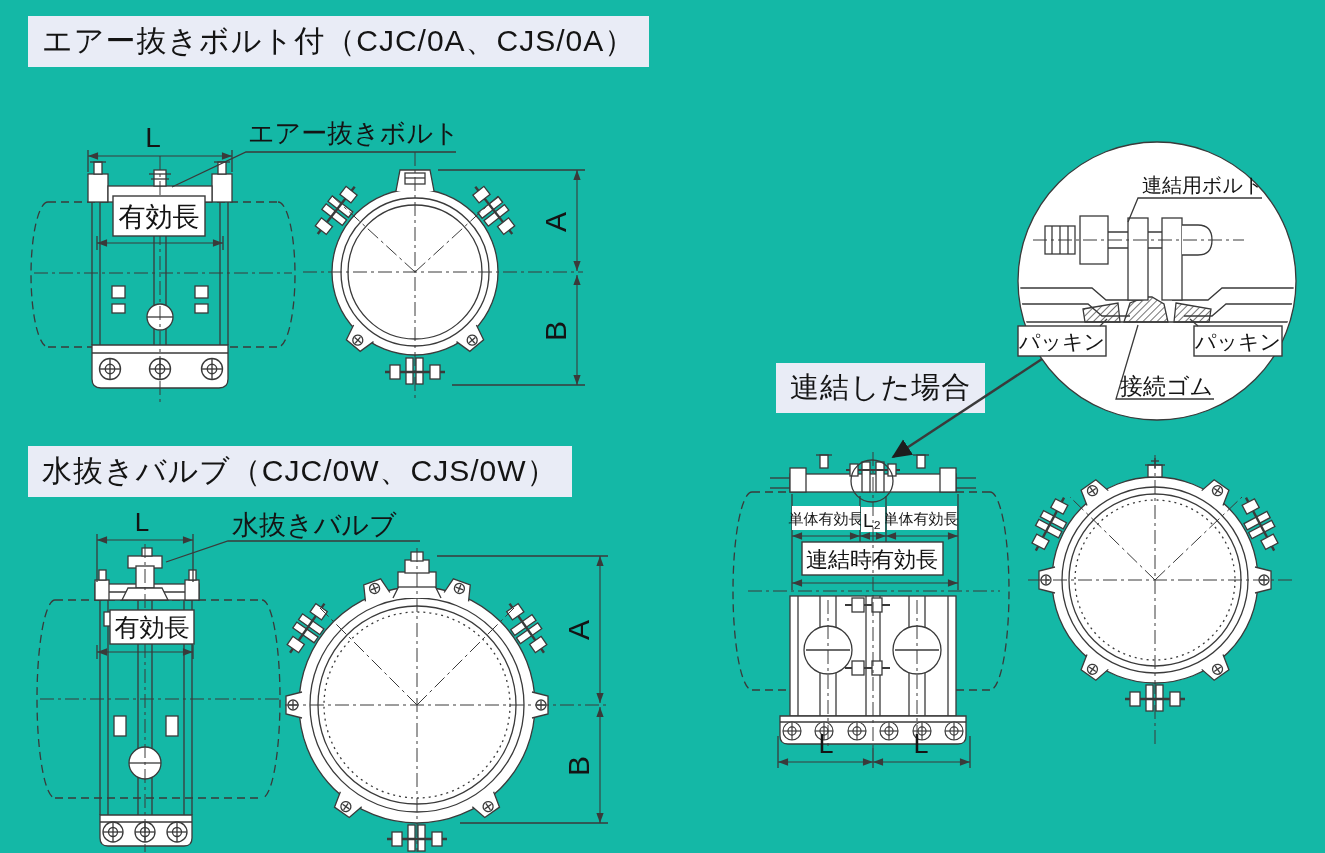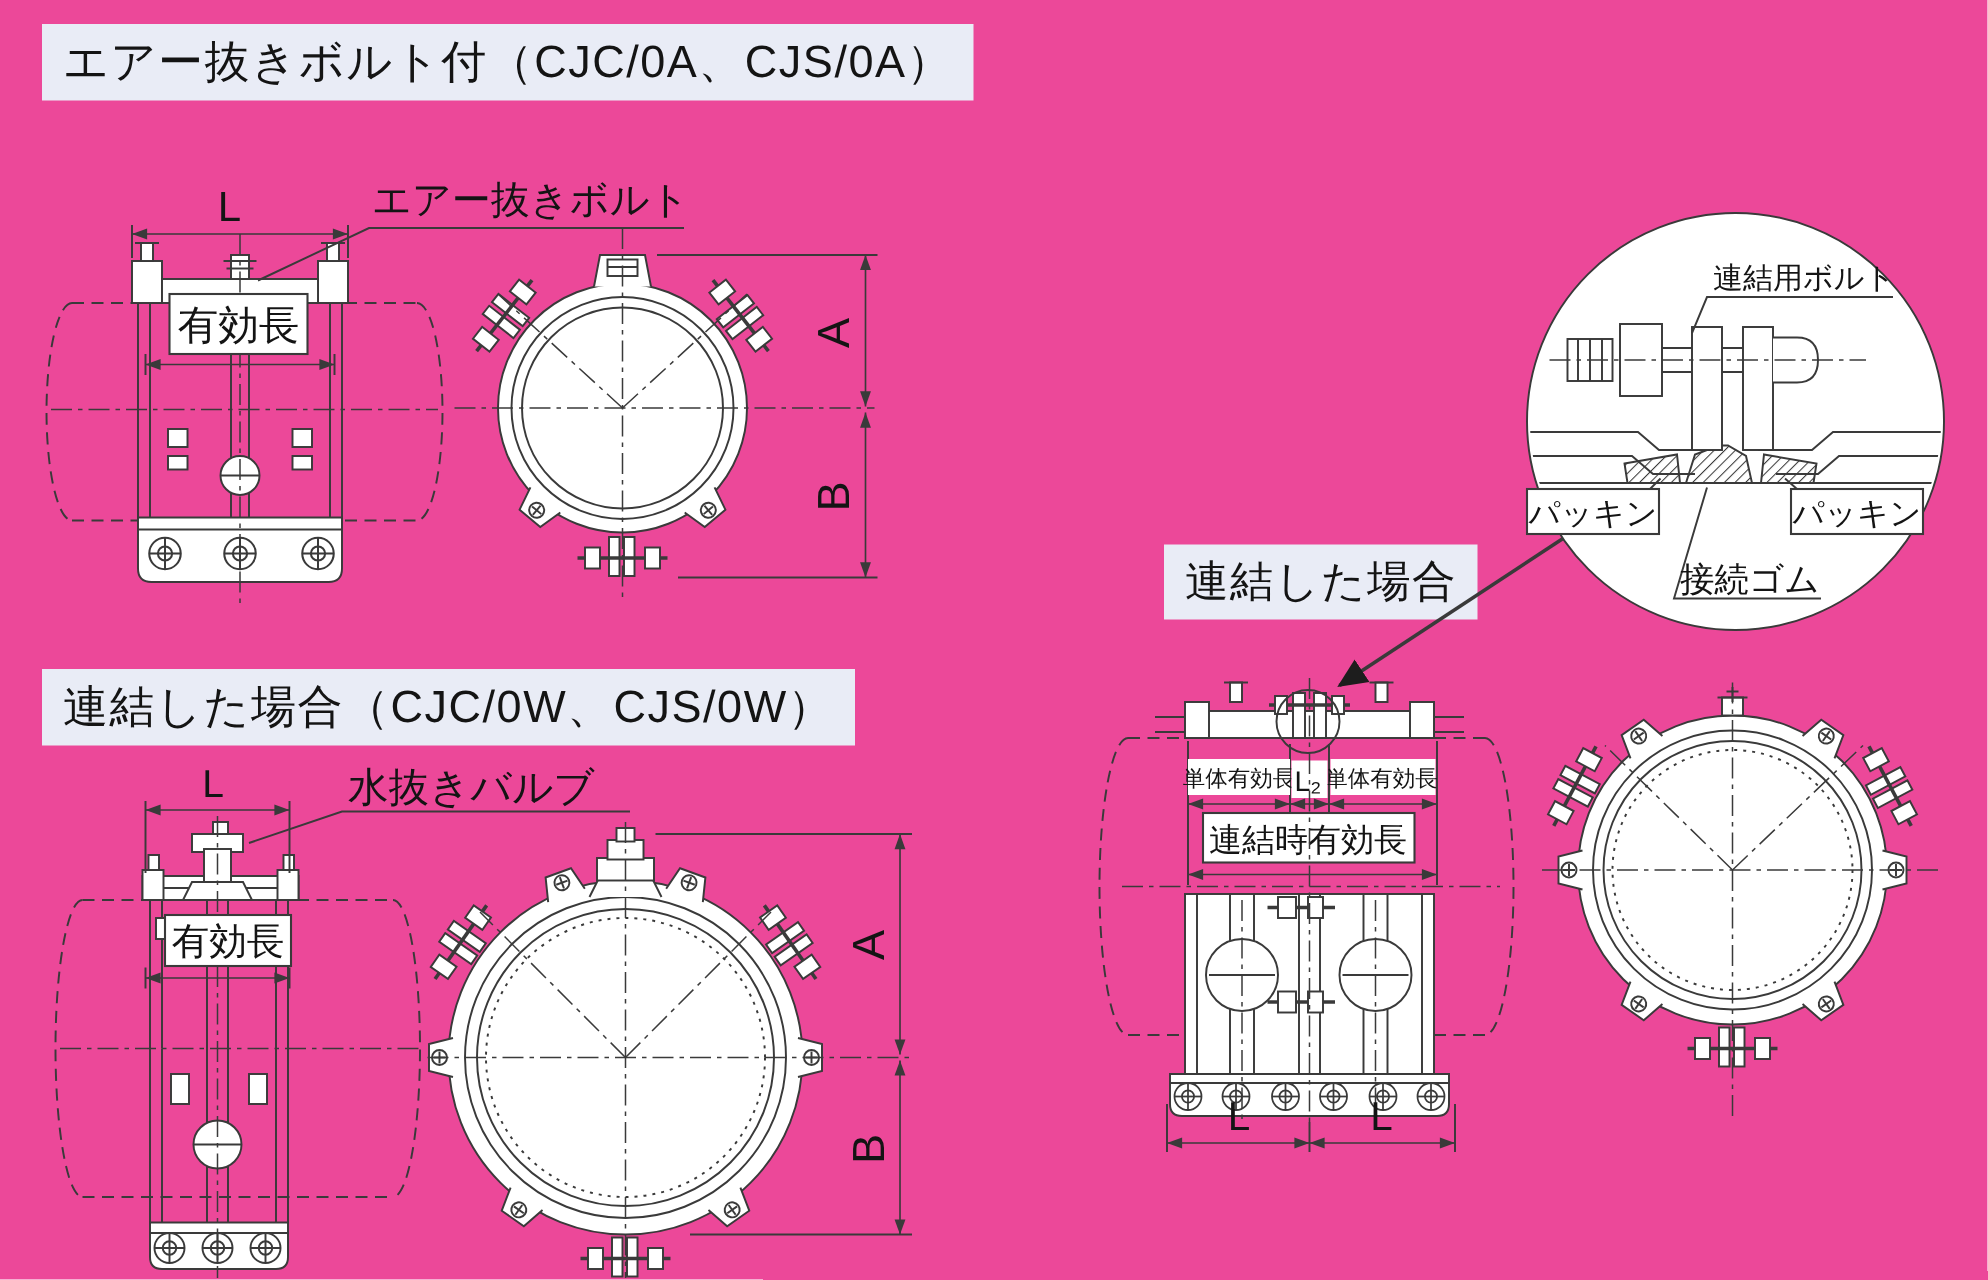--- a/index.html
+++ b/index.html
@@ -1,36 +1,36 @@
 <!DOCTYPE html>
 <html><head>
 <meta charset="utf-8">
 <style>
   html,body{margin:0;padding:0;background:#fff;}
-  #stage{position:relative;width:1325px;height:853px;background:#ec4899;overflow:hidden;
+  #stage{position:relative;width:1325px;height:853px;background:#14b8a6;overflow:hidden;
          font-family:"Liberation Sans","DejaVu Sans",sans-serif;}
   .caption{position:absolute;background:#e9ecf6;color:#141414;font-size:30px;
            padding:5px 14px;letter-spacing:1px;white-space:nowrap;}
   svg{position:absolute;left:0;top:0;}
   .ln{stroke:#3a3a3a;stroke-width:1.3;fill:none;stroke-linecap:butt;}
   .thk{stroke-width:2.4;}
   .w{fill:#fff;}
   .cl{stroke:#3a3a3a;stroke-width:1;fill:none;stroke-dasharray:14 4 3 4;}
   .dsh{stroke-dasharray:8 5;}
   .dim{stroke:#3a3a3a;stroke-width:1.1;fill:none;}
   .box{fill:#fff;stroke:#3a3a3a;stroke-width:1.4;}
   .t{fill:#141414;font-family:"Liberation Sans","DejaVu Sans",sans-serif;}
 </style>
 </head>
 <body>
 
 <div id="stage">
 
   <div class="caption" style="left:28px;top:16px;">エアー抜きボルト付（CJC/0A、CJS/0A）</div>
-  <div class="caption" style="left:28px;top:446px;">連結した場合（CJC/0W、CJS/0W）</div>
+  <div class="caption" style="left:28px;top:446px;">水抜きバルブ（CJC/0W、CJS/0W）</div>
   <div class="caption" style="left:776px;top:324px;font-size:29px;margin-top:39px;">連結した場合</div>
 
   <svg width="1325" height="853" viewBox="0 0 1325 853">
     <defs>
       <marker id="ma" viewBox="0 0 12 12" refX="11" refY="6" markerWidth="11" markerHeight="11" orient="auto-start-reverse">
         <path d="M11,6 L1,2.4 L1,9.6 Z" fill="#3a3a3a"></path>
       </marker>
       <marker id="mb" viewBox="0 0 12 12" refX="10" refY="6" markerWidth="9" markerHeight="9" orient="auto">
         <path d="M11,6 L0,1 L0,11 Z" fill="#1d1d1d"></path>
       </marker>

